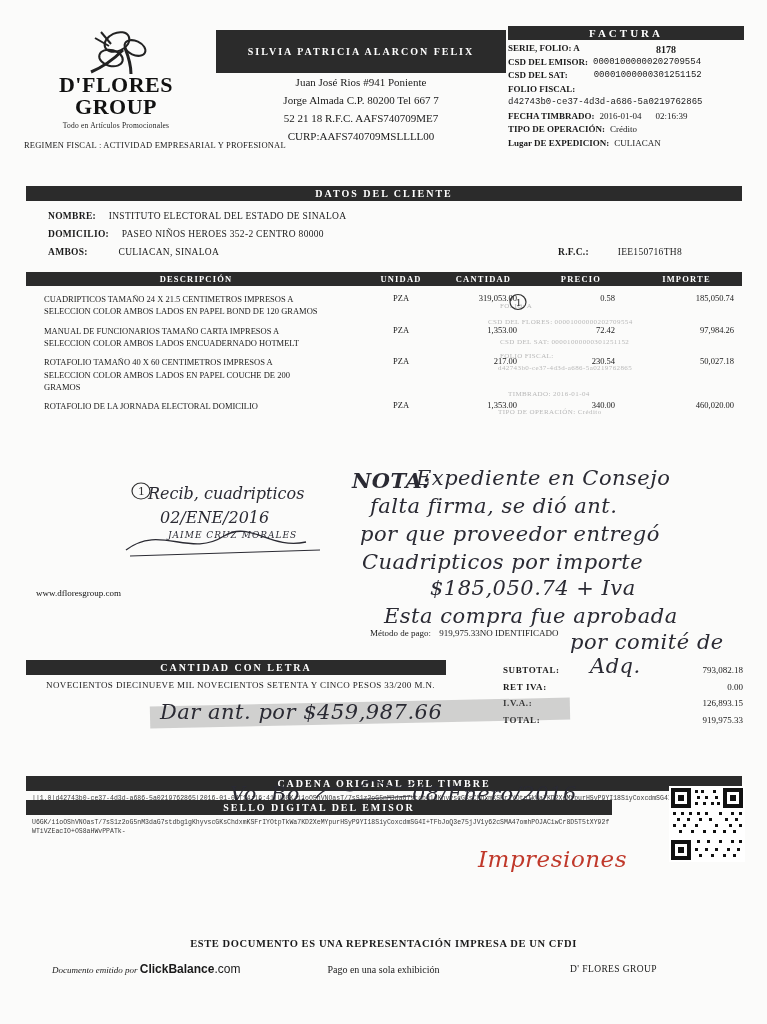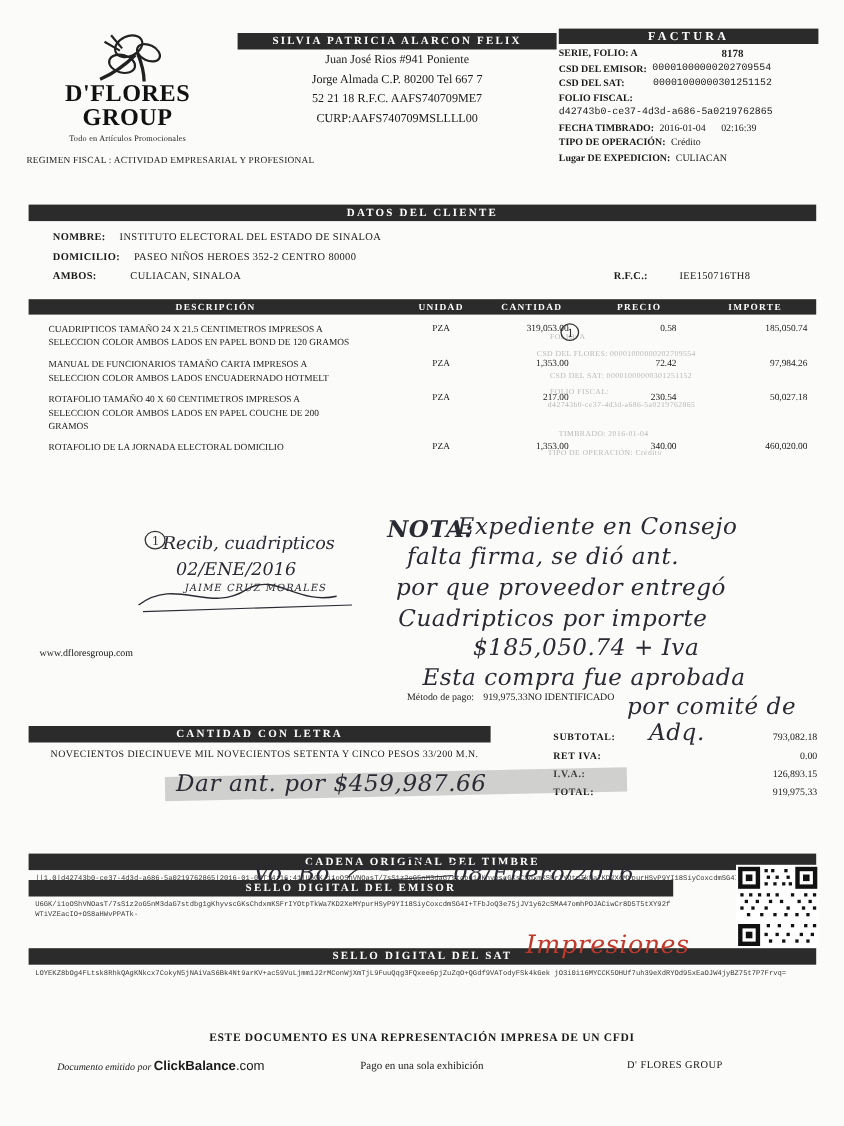--- a/index.html
+++ b/index.html
@@ -54,21 +54,21 @@
   }
   .regimen {
     position: absolute; left: -2px; top: 118px;
     font-size: 8.5px; letter-spacing: 0.2px; white-space: nowrap;
   }
   .issuer {
     position: absolute; left: 190px; top: 8px; width: 290px; text-align: center;
   }
   .issuer .name-bar {
     background: #2b2b2b; color: #fff; font-weight: bold; font-size: 10px;
-    letter-spacing: 2px; padding: 2px 0;
+    letter-spacing: 2px; padding: 16px 0;
   }
   .issuer .line { font-size: 11px; line-height: 1.45; margin-top: 2px; }
   .fact { position: absolute; left: 482px; top: 4px; width: 236px; }
   .fact .factura-bar {
     background: #2b2b2b; color: #fff; font-weight: bold; font-size: 11px;
     letter-spacing: 3px; text-align: center; padding: 1px 0; width: 236px;
   }
   .fact .row { display: flex; font-size: 9px; line-height: 1.5; }
   .fact .row .k { font-weight: bold; white-space: nowrap; }
   .fact .row .v { margin-left: 5px; }
@@ -438,24 +438,20 @@
           <rect x="58" y="62" width="3" height="3"></rect>
           <rect x="68" y="62" width="3" height="3"></rect>
         <rect x="30" y="68" width="3" height="3"></rect>
           <rect x="42" y="68" width="3" height="3"></rect>
           <rect x="54" y="68" width="3" height="3"></rect>
           <rect x="64" y="68" width="3" height="3"></rect>
       </g>
     </svg>
   </div>
 
-  <div class="blk" style="top:862px;">
-    <div class="bar">SELLO DIGITAL DEL SAT</div>
-    <div class="body tiny mono">LOYEKZ8bOg4FLtsk8RhkQAgKNkcx7CokyN5jNAiVaS6Bk4Nt9arKV+ac59VuLjmm1J2rMConWjXmTjL9FuuQqg3FQxee6pjZuZqO+QGdf9VATodyFSk4kGek jO3i0i16MYCCK5OHUf7uh39eXdRYOd95xEaOJW4jyBZ75t7P7Frvq=</div>
-  </div>
 
   <div class="hand hand-lg redmark" style="left:478px; top:846px; font-size:23px;">Impresiones</div>
 
   <div class="bottom-note" style="top:938px;">ESTE DOCUMENTO ES UNA REPRESENTACIÓN IMPRESA DE UN CFDI</div>
   <div class="pago" style="top:964px;">Pago en una sola exhibición</div>
   <div class="emitido" style="top:962px;">
     <span>Documento emitido por</span>
     <span class="clickb">ClickBalance</span><span class="clickb" style="font-weight:normal;">.com</span>
   </div>
   <div class="dflores-foot" style="top:964px;">D' FLORES GROUP</div>

